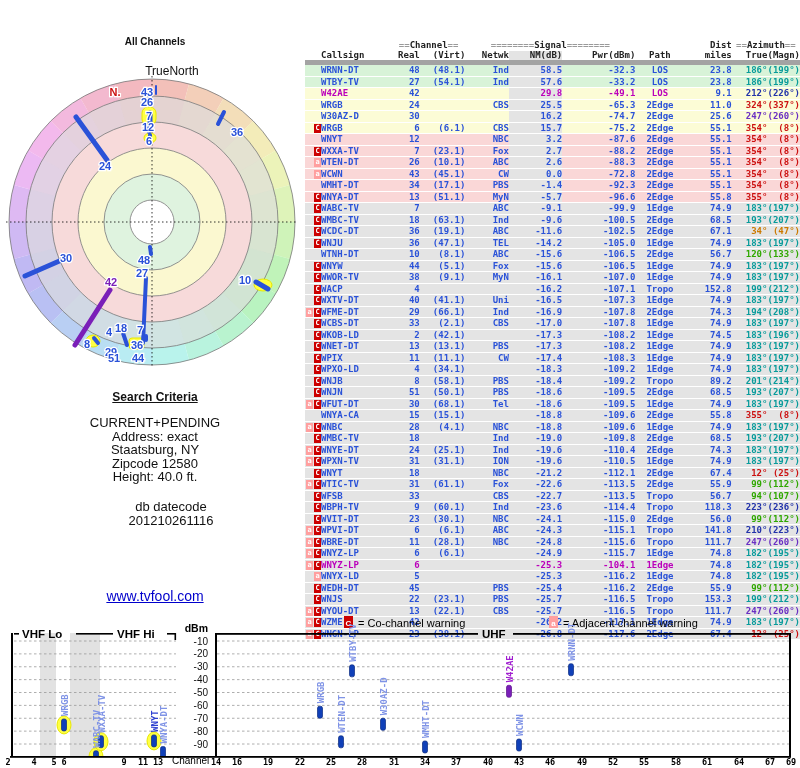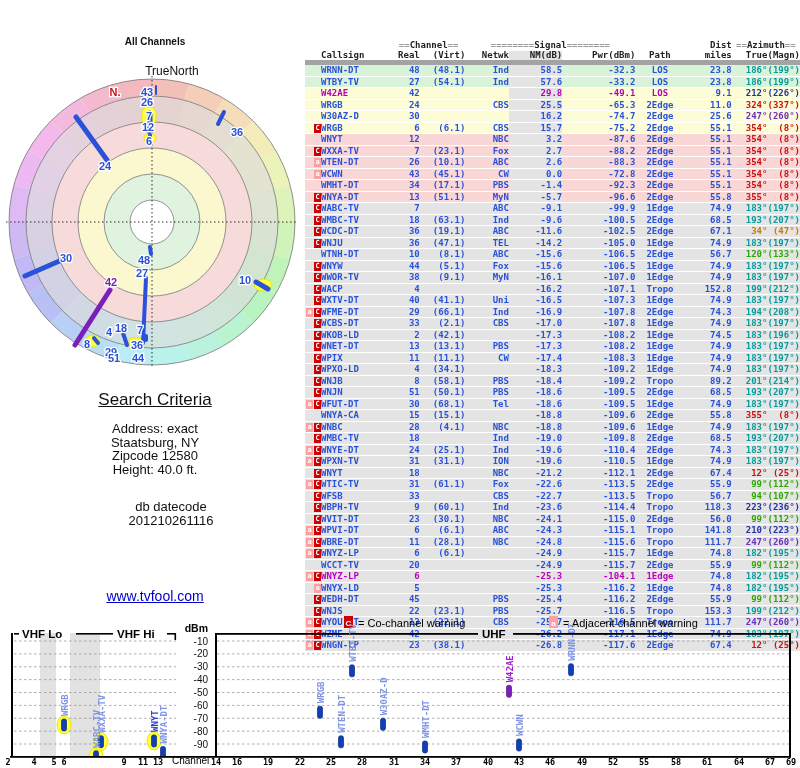--- a/index.html
+++ b/index.html
@@ -8,21 +8,21 @@
   .abs{position:absolute;}
 
   
   #polar-title{left:0;top:36px;width:310px;text-align:center;
       font-size:10px;font-weight:bold;}
   #truenorth{left:17px;top:64px;width:310px;text-align:center;font-size:12px;}
   #polar-svg{left:0;top:28px;}
 
   
   #search-block{left:0;top:390px;width:310px;text-align:center;font-size:13px;}
-  #search-title{font-weight:normal;text-decoration:underline;font-size:17px;margin-bottom:12px;}
+  #search-title{font-weight:bold;text-decoration:underline;font-size:12px;margin-bottom:12px;}
   #search-block .line{line-height:13.5px;}
   #datecode-block{left:16px;top:500px;width:310px;text-align:center;font-size:13px;line-height:14px;}
   #site-link{left:0;top:588px;width:310px;text-align:center;font-size:14px;}
   #site-link a{color:#0000cc;}
 
   
   #report-table{position:absolute;left:305px;top:13px;border-collapse:collapse;
       table-layout:fixed;font-family:"DejaVu Sans Mono",monospace;
       font-size:9px;font-weight:bold;margin-top:28px;}
   #report-table td{padding:0;white-space:nowrap;height:10.2px;line-height:10.5px;overflow:visible;}
@@ -155,20 +155,21 @@
     <text x="140" y="306" fill="#2a52d8" text-anchor="middle" font-size="11" font-weight="bold" font-family="&quot;Liberation Sans&quot;,sans-serif" stroke="#fff" stroke-width="2.5" paint-order="stroke">7</text>
     <text x="87" y="320" fill="#2a52d8" text-anchor="middle" font-size="11" font-weight="bold" font-family="&quot;Liberation Sans&quot;,sans-serif" stroke="#fff" stroke-width="2.5" paint-order="stroke">8</text>
     <text x="111" y="328" fill="#2a52d8" text-anchor="middle" font-size="11" font-weight="bold" font-family="&quot;Liberation Sans&quot;,sans-serif" stroke="#fff" stroke-width="2.5" paint-order="stroke">29</text>
     <text x="114" y="334" fill="#2a52d8" text-anchor="middle" font-size="11" font-weight="bold" font-family="&quot;Liberation Sans&quot;,sans-serif" stroke="#fff" stroke-width="2.5" paint-order="stroke">51</text>
     <text x="137" y="321" fill="#2a52d8" text-anchor="middle" font-size="11" font-weight="bold" font-family="&quot;Liberation Sans&quot;,sans-serif" stroke="#fff" stroke-width="2.5" paint-order="stroke">36</text>
     <text x="138" y="334" fill="#2a52d8" text-anchor="middle" font-size="11" font-weight="bold" font-family="&quot;Liberation Sans&quot;,sans-serif" stroke="#fff" stroke-width="2.5" paint-order="stroke">44</text>
   </svg>
 
 <div class="abs" id="search-block">
   <div id="search-title">Search Criteria</div>
+  <div class="line">CURRENT+PENDING</div>
   <div class="line">Address: exact</div>
   <div class="line">Staatsburg, NY</div>
   <div class="line">Zipcode 12580</div>
   <div class="line">Height: 40.0 ft.</div>
 </div>
 <div class="abs" id="datecode-block">
   <div>db datecode</div>
   <div>201210261116</div>
 </div>
 <div class="abs" id="site-link">
@@ -763,33 +764,20 @@
         <td class="l blue">WNYZ-LP</td>
         <td class="r blue">6</td>
         <td class="r blue">(6.1)</td>
         <td class="r blue"></td>
         <td class="r nm-col blue">-24.9</td>
         <td class="r blue">-115.7</td>
         <td class="ctr blue">1Edge</td>
         <td class="r blue">74.8</td>
         <td class="r teal">182°</td>
         <td class="r teal">(195°)</td>
-      </tr>
-      <tr class="datarow sec-gray">
-        <td class="r"></td>
-        <td class="l blue">WCCT-TV</td>
-        <td class="r blue">20</td>
-        <td class="r blue"></td>
-        <td class="r blue"></td>
-        <td class="r nm-col blue">-24.9</td>
-        <td class="r blue">-115.7</td>
-        <td class="ctr blue">2Edge</td>
-        <td class="r blue">55.9</td>
-        <td class="r green">99°</td>
-        <td class="r green">(112°)</td>
       </tr>
       <tr class="datarow sec-gray">
         <td class="r"><span class="badge badge-a">a</span><span class="badge badge-c">C</span></td>
         <td class="l mg">WNYZ-LP</td>
         <td class="r mg">6</td>
         <td class="r blue"></td>
         <td class="r blue"></td>
         <td class="r nm-col mg">-25.3</td>
         <td class="r mg">-104.1</td>
         <td class="ctr mg">1Edge</td>

